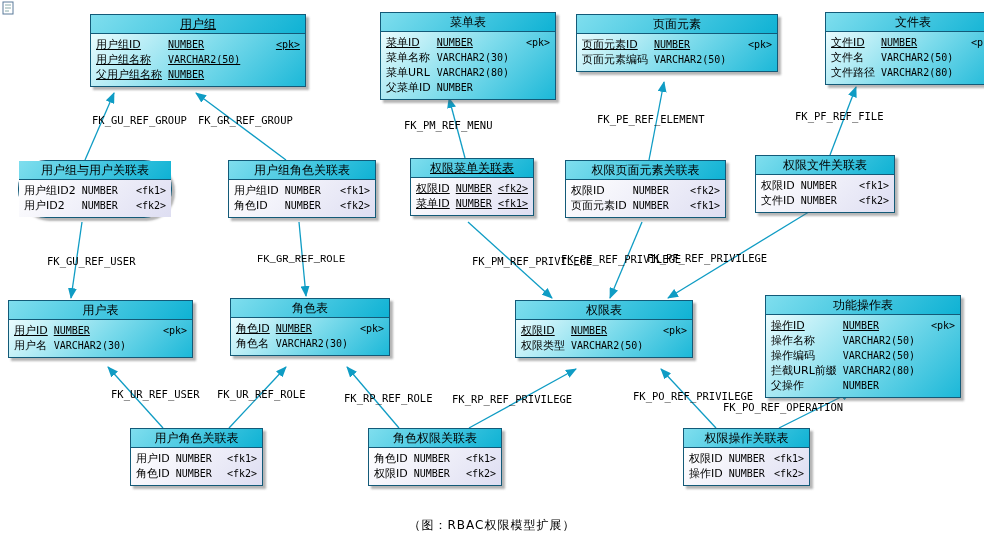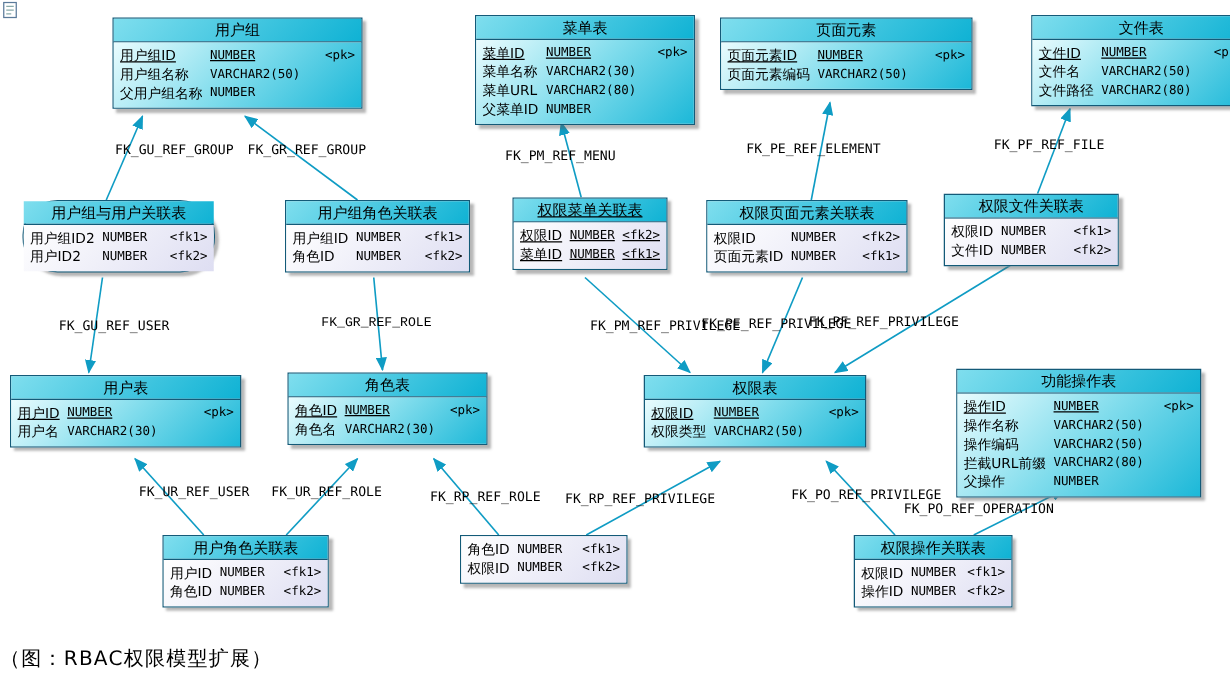--- a/index.html
+++ b/index.html
@@ -40,21 +40,21 @@
   .attr-key { justify-self:end; }
   .pk-underline { text-decoration:underline; }
 
   .fk-label {
     position:absolute; font-family:"DejaVu Sans Mono", monospace;
     font-size:10.5px; white-space:nowrap; color:#000;
   }
 
   .caption {
     position:absolute; left:0; right:0; top:517px;
-    font-size:16px; letter-spacing:1px;
+    text-align:center; font-size:12px; letter-spacing:1px;
   }
 
   .corner-icon { position:absolute; left:2px; top:1px; }
 </style>
 </head>
 <body>
 
 <div class="canvas">
 
   <svg class="corner-icon" width="13" height="15" viewBox="0 0 13 15">
@@ -82,21 +82,21 @@
       <line x1="812" y1="210" x2="668" y2="298" class="rel-line" marker-end="url(#arrow)"></line>
       <line x1="163" y1="428" x2="108" y2="367" class="rel-line" marker-end="url(#arrow)"></line>
       <line x1="229" y1="428" x2="286" y2="367" class="rel-line" marker-end="url(#arrow)"></line>
       <line x1="399" y1="428" x2="347" y2="367" class="rel-line" marker-end="url(#arrow)"></line>
       <line x1="469" y1="428" x2="576" y2="369" class="rel-line" marker-end="url(#arrow)"></line>
       <line x1="716" y1="428" x2="661" y2="369" class="rel-line" marker-end="url(#arrow)"></line>
       <line x1="779" y1="428" x2="851" y2="392" class="rel-line" marker-end="url(#arrow)"></line>
     </svg>
 
   <div id="tables-layer">
-      <div class="db-table entity" style="left: 90px; top: 14px; width: 200px;">
+      <div class="db-table entity" style="left: 90px; top: 14px; width: 216px; text-decoration: underline;">
         <div class="tbl-title">用户组</div>
         <div class="tbl-body">
           <span class="attr-name pk-underline">用户组ID</span>
           <span class="attr-type pk-underline">NUMBER</span>
           <span class="attr-key">&lt;pk&gt;</span>
           <span class="attr-name">用户组名称</span>
           <span class="attr-type">VARCHAR2(50)</span>
           <span class="attr-key"></span>
           <span class="attr-name">父用户组名称</span>
           <span class="attr-type">NUMBER</span>
@@ -258,20 +258,21 @@
         <div class="tbl-body">
           <span class="attr-name">用户ID</span>
           <span class="attr-type">NUMBER</span>
           <span class="attr-key">&lt;fk1&gt;</span>
           <span class="attr-name">角色ID</span>
           <span class="attr-type">NUMBER</span>
           <span class="attr-key">&lt;fk2&gt;</span>
         </div>
       </div>
       <div class="db-table assoc" style="left: 368px; top: 428px; width: 134px;">
+        <div class="tbl-title">角色权限关联表</div>
         <div class="tbl-body">
           <span class="attr-name">角色ID</span>
           <span class="attr-type">NUMBER</span>
           <span class="attr-key">&lt;fk1&gt;</span>
           <span class="attr-name">权限ID</span>
           <span class="attr-type">NUMBER</span>
           <span class="attr-key">&lt;fk2&gt;</span>
         </div>
       </div>
       <div class="db-table assoc" style="left: 683px; top: 428px; width: 127px;">

